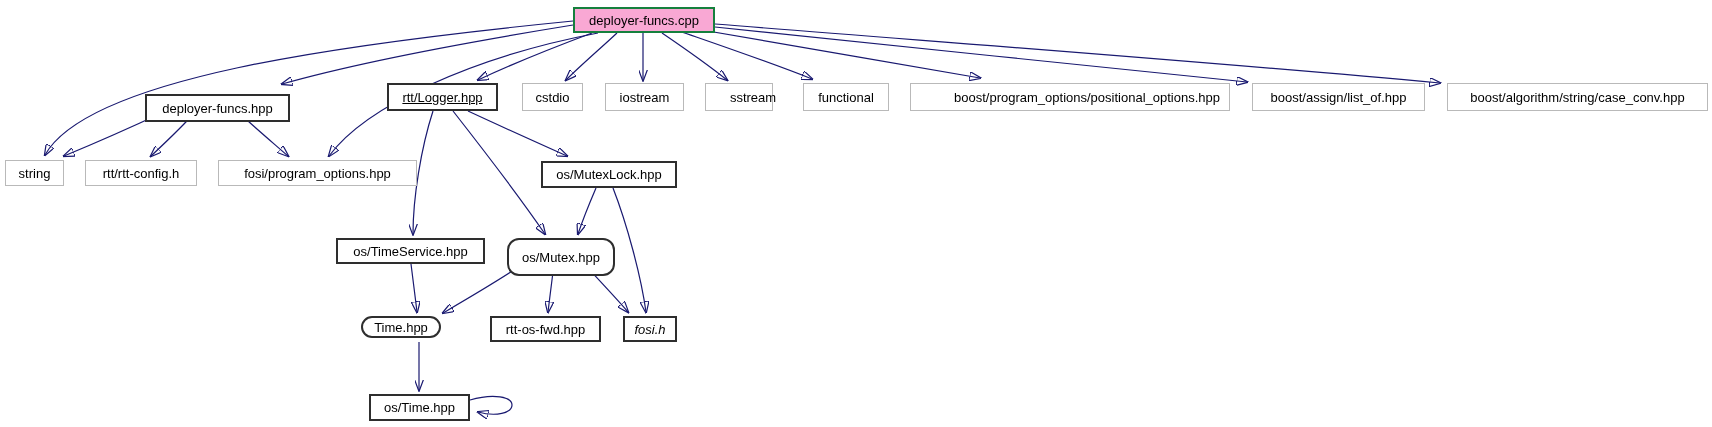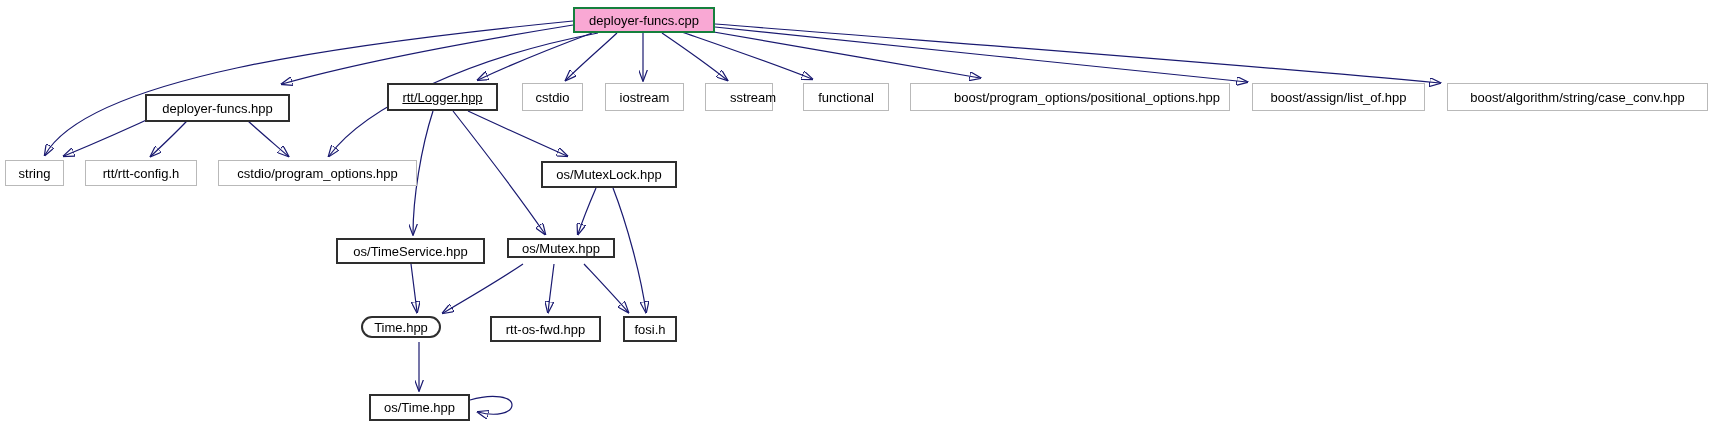--- a/index.html
+++ b/index.html
@@ -93,22 +93,22 @@
       <div class="node linked" style="left: 387px; top: 83px; width: 111px; height: 28px; text-decoration: underline;">rtt/Logger.hpp</div>
       <div class="node external" style="left: 522px; top: 83px; width: 61px; height: 28px;">cstdio</div>
       <div class="node external" style="left: 605px; top: 83px; width: 79px; height: 28px;">iostream</div>
       <div class="node external" style="left: 705px; top: 83px; width: 68px; height: 28px; padding-left: 28px;">sstream</div>
       <div class="node external" style="left: 803px; top: 83px; width: 86px; height: 28px;">functional</div>
       <div class="node external" style="left: 910px; top: 83px; width: 320px; height: 28px; padding-left: 34px;">boost/program_options/positional_options.hpp</div>
       <div class="node external" style="left: 1252px; top: 83px; width: 173px; height: 28px;">boost/assign/list_of.hpp</div>
       <div class="node external" style="left: 1447px; top: 83px; width: 261px; height: 28px;">boost/algorithm/string/case_conv.hpp</div>
       <div class="node external" style="left: 5px; top: 160px; width: 59px; height: 26px;">string</div>
       <div class="node external" style="left: 85px; top: 160px; width: 112px; height: 26px;">rtt/rtt-config.h</div>
-      <div class="node external" style="left: 218px; top: 160px; width: 199px; height: 26px;">cstdio/program_options.hpp</div>
+      <div class="node external" style="left: 218px; top: 160px; width: 199px; height: 26px;">fosi/program_options.hpp</div>
       <div class="node linked" style="left: 541px; top: 161px; width: 136px; height: 27px;">os/MutexLock.hpp</div>
       <div class="node linked" style="left: 336px; top: 238px; width: 149px; height: 26px;">os/TimeService.hpp</div>
-      <div class="node linked" style="left: 507px; top: 238px; width: 108px; height: 20px;">os/Mutex.hpp</div>
+      <div class="node linked" style="left: 507px; top: 238px; width: 108px; height: 38px; border-radius: 12px;">os/Mutex.hpp</div>
       <div class="node linked" style="left: 361px; top: 316px; width: 80px; height: 22px; border-radius: 13px;">Time.hpp</div>
       <div class="node linked" style="left: 490px; top: 316px; width: 111px; height: 26px;">rtt-os-fwd.hpp</div>
-      <div class="node linked" style="left: 623px; top: 316px; width: 54px; height: 26px;">fosi.h</div>
+      <div class="node linked" style="left: 623px; top: 316px; width: 54px; height: 26px; font-style: italic;">fosi.h</div>
       <div class="node linked" style="left: 369px; top: 394px; width: 101px; height: 27px;">os/Time.hpp</div>
     </div>
 </div>
 
 </body></html>

